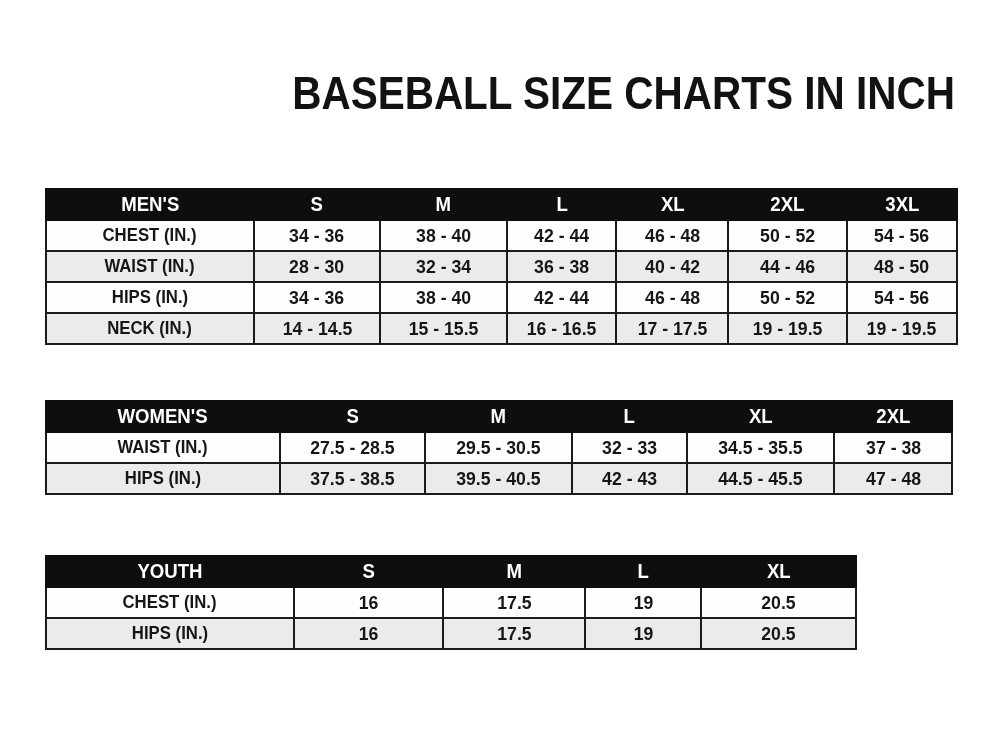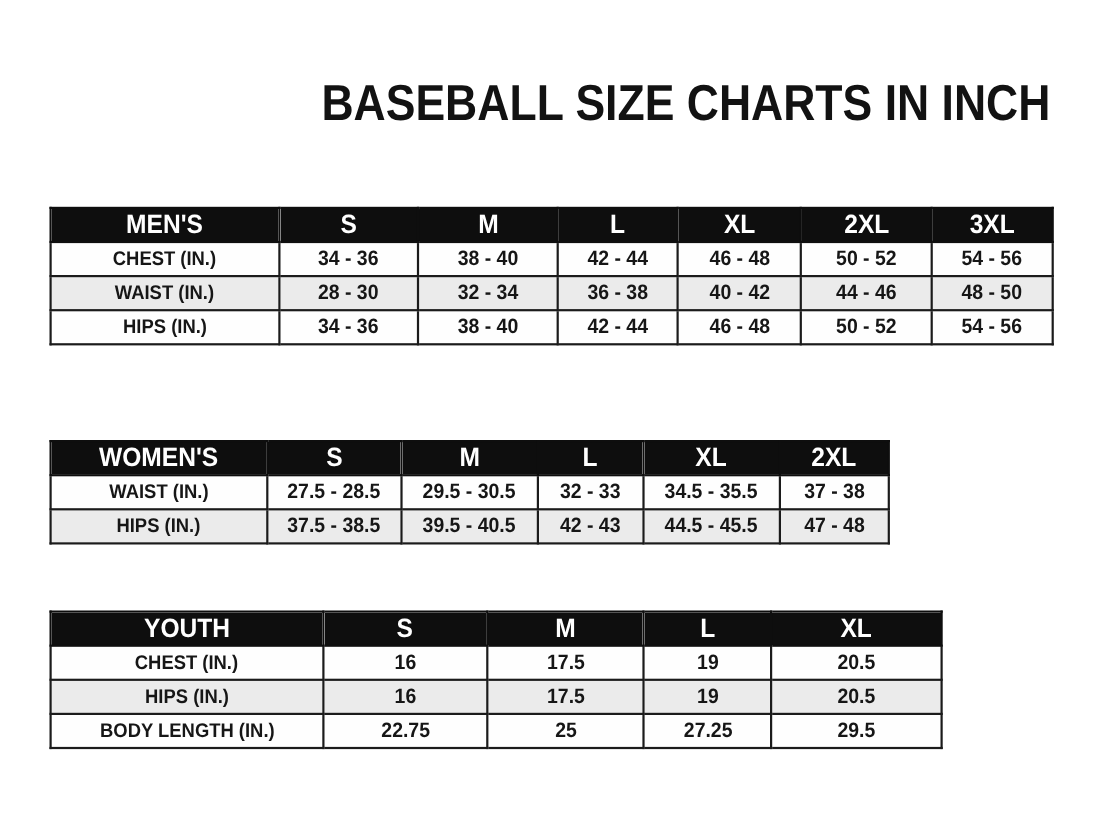--- a/index.html
+++ b/index.html
@@ -46,21 +46,21 @@
     font-weight: bold;
     color: #161616;
     padding: 0 2px;
     white-space: nowrap;
     overflow: hidden;
   }
   .size-table thead th {
     background: #0e0e0e;
     color: #ffffff;
     border-color: #0e0e0e;
-    font-size: 24px;
+    font-size: 20px;
     margin-left: 36px;
   }
   .size-table tbody tr:nth-child(odd) { background: #fefefe; }
   .size-table tbody tr:nth-child(even) { background: #ebebeb; }
   .size-table tbody th { font-size: 18px; margin-left: 28px; }
   .size-table tbody td { font-size: 19px; }
   .ct {
     display: inline-block;
     transform: scaleX(0.93);
     transform-origin: center;
@@ -114,23 +114,32 @@
       </tr>
       <tr>
         <th><span class="ct">HIPS (IN.)</span></th>
         <td><span class="ct">34 - 36</span></td>
         <td><span class="ct">38 - 40</span></td>
         <td><span class="ct">42 - 44</span></td>
         <td><span class="ct">46 - 48</span></td>
         <td><span class="ct">50 - 52</span></td>
         <td><span class="ct">54 - 56</span></td>
       </tr>
+      <tr>
+        <th><span class="ct">NECK (IN.)</span></th>
+        <td><span class="ct">14 - 14.5</span></td>
+        <td><span class="ct">15 - 15.5</span></td>
+        <td><span class="ct">16 - 16.5</span></td>
+        <td><span class="ct">17 - 17.5</span></td>
+        <td><span class="ct">19 - 19.5</span></td>
+        <td><span class="ct">19 - 19.5</span></td>
+      </tr>
     </tbody>
   </table>
-<table class="size-table" style="left: 45px; top: 400px; width: 764px;">
+<table class="size-table" style="left: 45px; top: 400px; width: 908px;">
     <colgroup>
       <col style="width: 25.8%;">
       <col style="width: 16%;">
       <col style="width: 16.3%;">
       <col style="width: 12.6%;">
       <col style="width: 16.3%;">
       <col style="width: 13%;">
     </colgroup>
     <thead>
       <tr>
@@ -186,21 +195,14 @@
         <td><span class="ct">19</span></td>
         <td><span class="ct">20.5</span></td>
       </tr>
       <tr>
         <th><span class="ct">HIPS (IN.)</span></th>
         <td><span class="ct">16</span></td>
         <td><span class="ct">17.5</span></td>
         <td><span class="ct">19</span></td>
         <td><span class="ct">20.5</span></td>
       </tr>
-      <tr>
-        <th><span class="ct">BODY LENGTH (IN.)</span></th>
-        <td><span class="ct">22.75</span></td>
-        <td><span class="ct">25</span></td>
-        <td><span class="ct">27.25</span></td>
-        <td><span class="ct">29.5</span></td>
-      </tr>
     </tbody>
   </table>
 
 </body></html>

